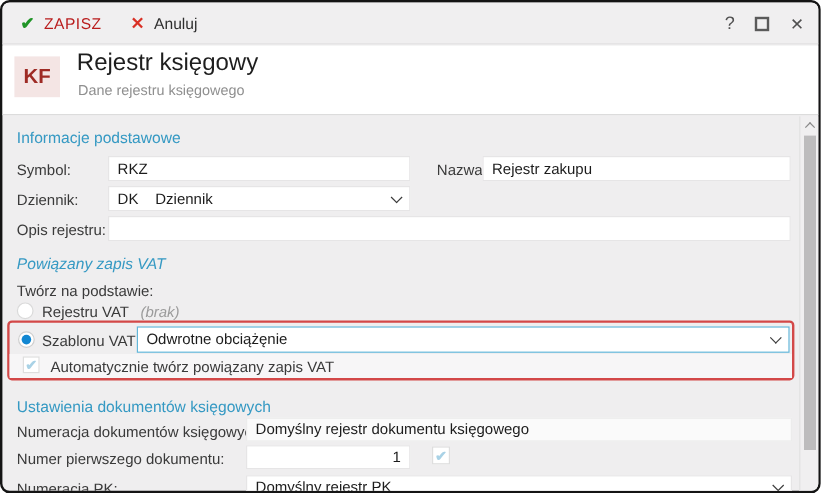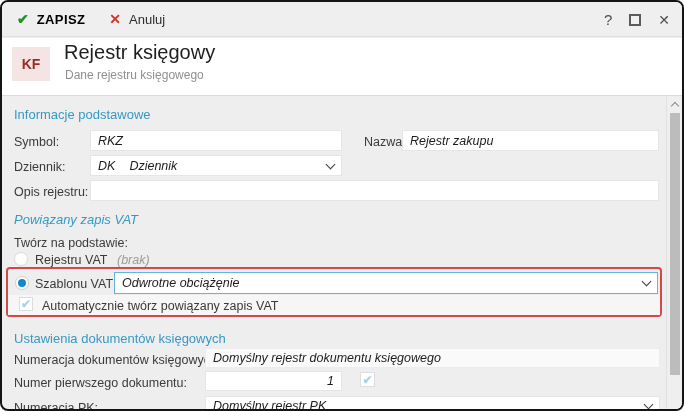--- a/index.html
+++ b/index.html
@@ -13,42 +13,42 @@
   }
 
   
   .toolbar {
     position:absolute; left:0; top:0; right:0; height:35px;
     background:#f0eff0; border-bottom:1px solid #e3e2e3;
     display:flex; align-items:center; padding-left:15px; gap:24px;
   }
   .tb-btn { display:flex; align-items:center; gap:8px; font-size:13px; cursor:default; }
   .tb-save .glyph { color:#1f9427; font-size:14px; font-weight:bold; }
-  .tb-save .lbl  { color:#000000; font-weight:700; letter-spacing:.4px; }
+  .tb-save .lbl  { color:#b91c1c; font-weight:400; letter-spacing:.4px; }
   .tb-cancel .glyph { color:#d93025; font-size:14px; font-weight:bold; }
   .tb-cancel .lbl  { color:#2e2e2e; }
   .winctrls { position:absolute; right:12px; top:0; height:35px; display:flex; align-items:center; gap:17px; color:#4f4f4f; }
   .wc-help { font-size:15px; }
   .wc-max  { width:12px; height:12px; border:2px solid #5a5a5a; }
   .wc-close{ font-size:14px; }
 
   
   .header { position:absolute; left:0; top:36px; right:0; height:58px; background:#ffffff; border-bottom:1px solid #dcdcdc; }
   .badge { position:absolute; left:10px; top:9px; width:38px; height:34px; background:#f4e5e4;
-           color:#9e2b25; font-weight:700; font-size:14px; display:flex; align-items:center; justify-content:center; }
+           color:#9e2b25; font-weight:700; font-size:17px; display:flex; align-items:center; justify-content:center; }
   .hd-title { position:absolute; left:62px; top:3px; font-size:20px; color:#1e1e1e; }
   .hd-sub   { position:absolute; left:63px; top:30px; font-size:12px; color:#8f8f8f; }
 
   
   .sect { position:absolute; left:12px; color:#3599c3; font-size:13px; }
   .flabel { position:absolute; color:#3a3a3a; }
   .field, input.field {
     position:absolute; background:#ffffff; border:1px solid #e6e5e6;
     font-family:inherit; font-size:12.5px; color:#1c1c1c;
-    display:flex; align-items:center; padding:0 7px; outline:none;font-style:italic;
+    display:flex; align-items:center; padding:0 7px; outline:none;
   }
   input.field { display:block; line-height:19px; }
   .chev { width:7px; height:7px; border-right:1.7px solid #3c3c3c; border-bottom:1.7px solid #3c3c3c;
           transform:rotate(45deg); margin-left:auto; margin-top:-3px; }
   .radio { position:absolute; width:14px; height:14px; border-radius:50%; background:#fff; border:1px solid #dadada; }
   .radio.sel { display:flex; align-items:center; justify-content:center; border-color:#cfcfcf; }
   .radio.sel::after { content:""; width:8px; height:8px; border-radius:50%; background:#1287d2; }
   .cb { position:absolute; width:14px; height:14px; background:#fff; border:1px solid #dedede;
         display:flex; align-items:center; justify-content:center;
         font-size:12px; font-weight:bold; color:#a9d2e6; line-height:1; }

